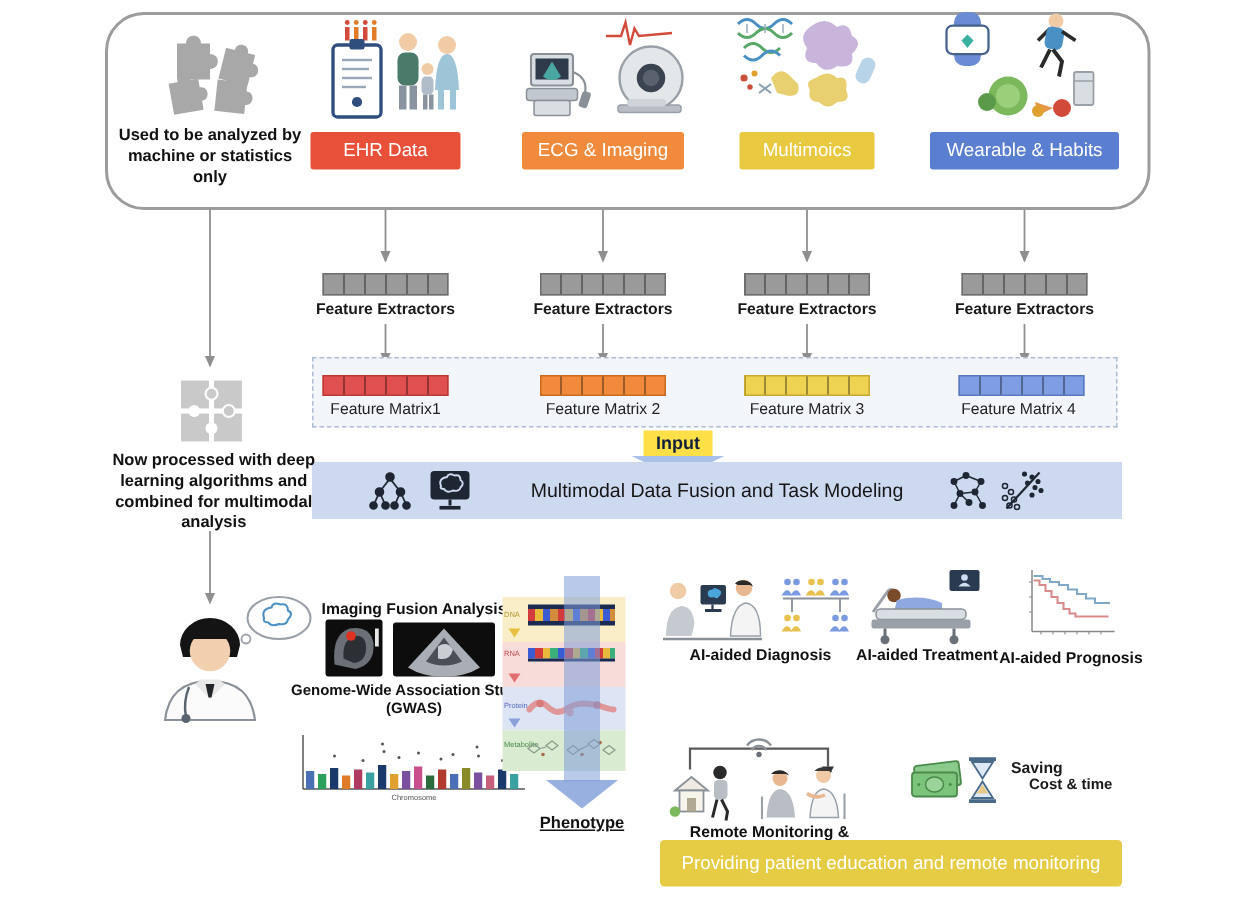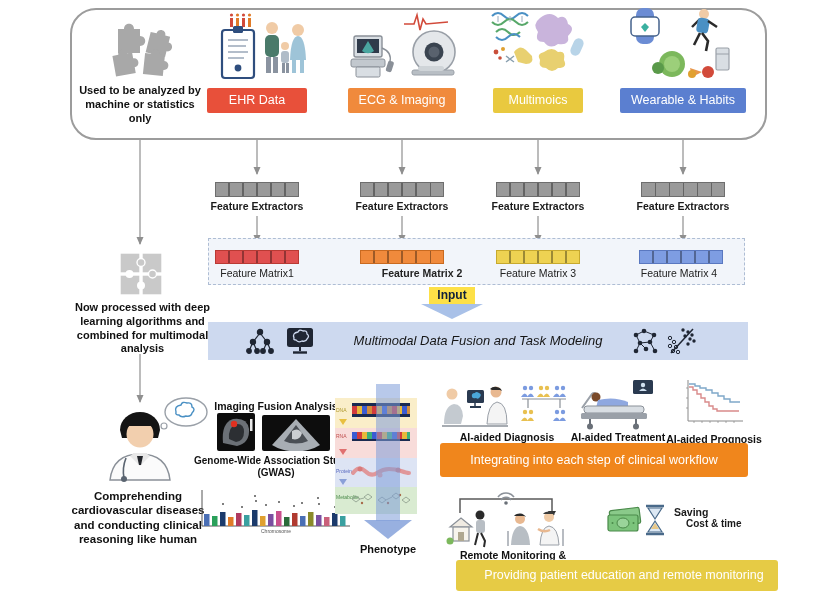--- a/index.html
+++ b/index.html
@@ -28,21 +28,21 @@
   .matrix-box{
     position:absolute;left:208px;top:238px;width:537px;height:47px;
     background:#f2f5fa;border:1.5px dashed #aebdd4;box-sizing:border-box;
   }
   .mx-bar{position:absolute;top:250px;height:14px;width:84px;border:1px solid #888;box-sizing:border-box;}
   .mx-label{position:absolute;top:267px;width:120px;font-size:10.5px;text-align:center;color:#222;}
   .input-shaft{position:absolute;left:429px;top:287px;width:46px;height:17px;
     text-align:center;font-size:12px;font-weight:bold;color:#10203a;line-height:17px;}
   .input-head{position:absolute;left:421px;top:304px;width:0;height:0;
     border-left:31px solid transparent;border-right:31px solid transparent;border-top:15px solid #a9c1e8;}
-  .fusion-bar{position:absolute;left:208px;top:322px;width:540px;height:38px;font-style:italic;}
+  .fusion-bar{position:absolute;left:208px;top:308px;width:540px;height:38px;}
   .fusion-label{position:absolute;left:0;top:0;width:100%;line-height:38px;text-align:center;
     font-size:13px;color:#161616;}
   .banner{position:absolute;color:#ffffff;text-align:center;border-radius:3px;}
   .mini-arrow{position:absolute;width:0;height:0;border-left:4px solid transparent;
     border-right:4px solid transparent;}
   .band{position:absolute;left:335px;width:82px;}
   .band-label{position:absolute;left:336px;width:16px;font-size:5px;line-height:1;}
   .seq{position:absolute;left:352px;width:58px;box-sizing:border-box;}
   .big-arrow-shaft{position:absolute;left:376px;top:384px;width:24px;height:137px;
     background:rgba(126,156,216,.55);}
@@ -200,21 +200,21 @@
   <div class="mx-bar" style="left: 360px; background-color: rgb(240, 138, 60); border-color: rgb(201, 106, 32);">
       <div class="seg-lines"></div>
     </div>
   <div class="mx-bar" style="left: 496px; background-color: rgb(238, 210, 82); border-color: rgb(199, 169, 46);">
       <div class="seg-lines"></div>
     </div>
   <div class="mx-bar" style="left: 639px; background-color: rgb(126, 157, 226); border-color: rgb(90, 120, 192);">
       <div class="seg-lines"></div>
     </div>
   <div class="mx-label" style="left:197px;">Feature Matrix1</div>
-  <div class="mx-label" style="left:362px;font-weight:bold;">Feature Matrix 2</div>
+  <div class="mx-label" style="left:342px;">Feature Matrix 2</div>
   <div class="mx-label" style="left:478px;">Feature Matrix 3</div>
   <div class="mx-label" style="left:619px;">Feature Matrix 4</div>
 
   <div class="input-shaft" style="background-color: #fde047;">Input</div>
   <div class="input-head" style="border-top-color: rgb(169, 193, 232);"></div>
 
   <div class="fusion-bar" style="background-color: rgb(205, 217, 239);">
     <div class="fusion-label">Multimodal Data Fusion and Task Modeling</div>
     <svg class="abs" style="left:38px;top:5px;" width="28" height="28">
       <g stroke="#1f2633" stroke-width="1.2" fill="#1f2633">
@@ -304,21 +304,20 @@
     <circle cx="51" cy="35" r="1.8" fill="#ffffff" stroke="#9aa0a8" stroke-width="1"></circle>
     <path d="M14,34 a20,18 0 0 1 40,0 l-2,8 h-36 z" fill="#141414"></path>
     <circle cx="34" cy="38" r="13.5" fill="#f2cfae"></circle>
     <path d="M20,32 a14,12 0 0 1 28,0 l-3,-2 h-22 z" fill="#141414"></path>
     <path d="M4,84 q3,-26 30,-26 q27,0 30,26 z" fill="#fbfbfb" stroke="#8a9098" stroke-width="1.4"></path>
     <path d="M24,60 l10,10 10,-10 -4,-3 h-12 z" fill="#e8e8e8"></path>
     <path d="M31,60 h6 l-2,9 h-2 z" fill="#23262b"></path>
     <path d="M20,62 q-4,10 -2,20" fill="none" stroke="#5a6470" stroke-width="1.6"></path>
     <circle cx="18" cy="83" r="3" fill="#5a6470"></circle>
   </svg>
-  <div class="abs note" style="left:64px;top:489px;width:148px;font-size:11.5px;">Comprehending cardiovascular diseases and conducting clinical reasoning like human</div>
 
   <div class="small-label" style="left:206px;top:400px;width:140px;">Imaging Fusion Analysis</div>
   <div class="thumb" style="left:217px;top:413px;width:38px;height:38px;">
     <svg width="38" height="38">
       <path d="M6,30 Q4,10 16,6 Q30,4 32,16 Q33,30 20,33 Z" fill="#6b7076"></path>
       <path d="M12,26 Q11,14 19,11 Q27,10 27,19 Q27,28 19,29 Z" fill="#2c2f33"></path>
       <circle cx="17" cy="11" r="3.2" fill="#e03020"></circle>
       <rect x="33" y="6" width="2.5" height="12" fill="#e8e8e8"></rect>
     </svg>
   </div>
@@ -403,21 +402,21 @@
         <line x1="38" y1="9" x2="44" y2="6"></line>
     </g>
     <g fill="#a86a4a">
         <circle cx="14" cy="12" r="1.2"></circle>
         <circle cx="40" cy="12" r="1.2"></circle>
         <circle cx="52" cy="4" r="1.2"></circle>
       </g>
   </svg>
   <div class="big-arrow-shaft"></div>
   <div class="big-arrow-head"></div>
-  <div class="small-label" style="left:342px;top:543px;width:92px;font-size:11px;">Phenotype</div>
+  <div class="small-label" style="left:342px;top:543px;width:92px;font-size:11px;text-decoration:underline;">Phenotype</div>
 
   <svg class="abs" style="left:440px;top:382px;" width="70" height="48">
     <circle cx="12" cy="12" r="5.5" fill="#f0cba6"></circle>
     <path d="M4,42 q0,-18 10,-20 q8,0 9,12 l-2,8 z" fill="#c4cad0"></path>
     <rect x="27" y="8" width="17" height="13" rx="1.5" fill="#2a3a50"></rect>
     <path d="M32,15 q-1,-4 3,-4 q1,-2 4,0 q3,1 1,4 q-2,3 -4,1 q-3,1 -4,-1z" fill="#4aa6d8"></path>
     <line x1="35" y1="21" x2="35" y2="24" stroke="#2a3a50" stroke-width="1.5"></line>
     <line x1="30" y1="25" x2="41" y2="25" stroke="#2a3a50" stroke-width="2"></line>
     <circle cx="56" cy="10" r="5.5" fill="#e8b890"></circle>
     <path d="M50,7 a7,6 0 0 1 12,2 l-2,-1 h-8 z" fill="#2a2a2a"></path>
@@ -481,21 +480,20 @@
         <line x1="53" y1="45" x2="53" y2="47"></line>
       <line x1="5" y1="12" x2="7" y2="12"></line>
         <line x1="5" y1="22" x2="7" y2="22"></line>
         <line x1="5" y1="32" x2="7" y2="32"></line>
     </g>
     <path d="M8,8 h6 v2 h5 v2 h6 v2 h6 v3 h6 v3 h6 v3 h6 v3 h10" fill="none" stroke="#7fa8c9" stroke-width="1.4"></path>
     <path d="M8,11 h4 v3 h4 v4 h4 v4 h4 v4 h4 v4 h4 v3 h4 v2 h22" fill="none" stroke="#d98a8a" stroke-width="1.4"></path>
   </svg>
   <div class="small-label" style="left:650px;top:433px;width:128px;">AI-aided Prognosis</div>
 
-  <div class="banner" style="left: 440px; top: 443px; width: 308px; height: 34px; line-height: 34px; font-size: 12.5px; background-color: rgb(240, 134, 28);">Integrating into each step of clinical workflow</div>
 
   <svg class="abs" style="left:446px;top:489px;" width="134" height="60">
     <path d="M14,24 v-14 h92 v12" fill="none" stroke="#5a5a5a" stroke-width="1.5"></path>
     <path d="M102,22 l4,7 4,-7 z" fill="#333"></path>
     <path d="M52,8 a10,10 0 0 1 16,0" fill="none" stroke="#8a9098" stroke-width="1.6"></path>
     <path d="M55,11 a6,6 0 0 1 10,0" fill="none" stroke="#8a9098" stroke-width="1.6"></path>
     <circle cx="60" cy="14" r="1.8" fill="#6a7078"></circle>
     <path d="M4,38 l11,-9 11,9 z" fill="#f0ebe2" stroke="#8a9098" stroke-width="1.2"></path>
     <rect x="7" y="38" width="16" height="14" fill="#f7f4ec" stroke="#8a9098" stroke-width="1.2"></rect>
     <rect x="12" y="43" width="6" height="9" fill="#b0a890"></rect>
@@ -525,15 +523,15 @@
     <line x1="40" y1="31" x2="58" y2="31" stroke="#4a6a8a" stroke-width="2.5"></line>
     <path d="M42,5 h14 l-7,11 z" fill="#dce8f4" stroke="#4a6a8a" stroke-width="1.2"></path>
     <path d="M42,29 h14 l-7,-11 z" fill="#dce8f4" stroke="#4a6a8a" stroke-width="1.2"></path>
     <path d="M45,26 h8 l-4,-6 z" fill="#e8c888"></path>
   </svg>
   <div class="abs" style="left:674px;top:506px;width:84px;text-align:left;">
     <div style="font-size:10.5px;font-weight:bold;">Saving</div>
     <div style="font-size:10px;font-weight:bold;margin-left:12px;">Cost &amp; time</div>
   </div>
 
-  <div class="banner" style="left: 456px; top: 560px; width: 308px; height: 31px; line-height: 31px; font-size: 12.5px; background-color: rgb(230, 203, 69); padding-left: 14px;">Providing patient education and remote monitoring</div>
+  <div class="banner" style="left: 440px; top: 560px; width: 308px; height: 31px; line-height: 31px; font-size: 12.5px; background-color: rgb(230, 203, 69);">Providing patient education and remote monitoring</div>
 
 </div>
 
 </body></html>

